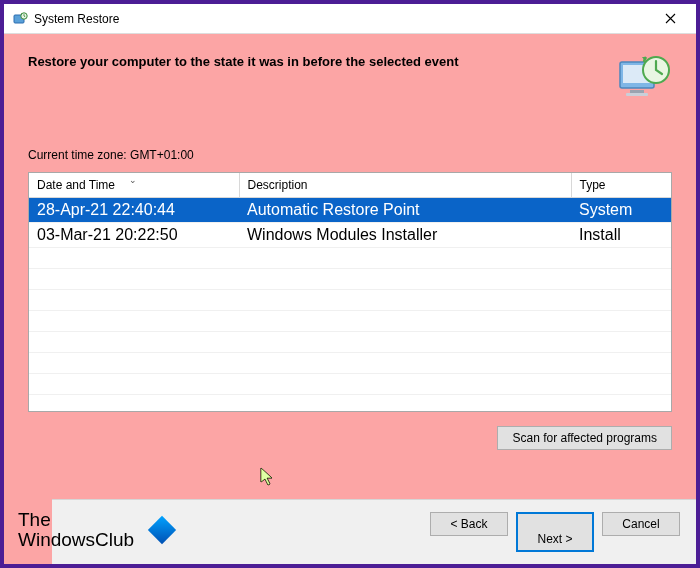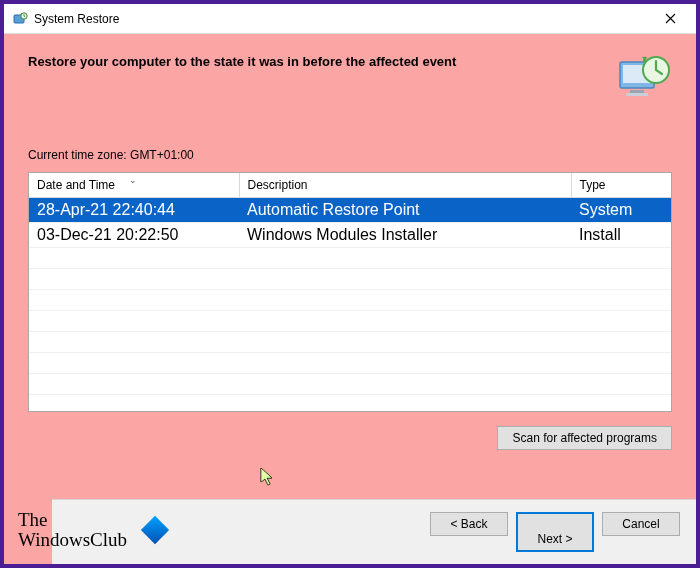--- a/index.html
+++ b/index.html
@@ -138,21 +138,21 @@
     justify-content: flex-end;
     gap: 8px;
     background: #f0f0f0;
     margin-left: 48px;
   }
 
   .watermark {
     position: absolute;
     left: 14px;
     bottom: 14px;
-    font-family: Liberation Serif, serif;
+    font-family: Liberation Sans, sans-serif;
     font-size: 19px;
     font-weight: 400;
     color: #000;
     line-height: 1.05;
     display: flex;
     align-items: center;
     gap: 14px;
   }
   .wm-square {
     width: 20px; height: 20px;
@@ -183,21 +183,21 @@
     </span>
     <div class="titlebar-title">System Restore</div>
     <div class="titlebar-close">
       <svg width="11" height="11" viewBox="0 0 11 11">
           <path d="M1 1 L10 10 M10 1 L1 10" stroke="#000" stroke-width="1.1"></path>
         </svg>
     </div>
   </div>
 
   <div class="header-area">
-    <div class="header-text">Restore your computer to the state it was in before the affected event</div>
+    <div class="header-text">Restore your computer to the state it was in before the selected event</div>
     <div class="header-icon">
       <svg viewBox="0 0 56 56" width="56" height="56">
         <rect x="4" y="12" width="34" height="26" rx="2" fill="#7fb6e6" stroke="#4b87bd" stroke-width="1.5"></rect>
         <rect x="7" y="15" width="28" height="18" fill="#dceaf7"></rect>
         <rect x="14" y="40" width="14" height="3" fill="#9aa3b0"></rect>
         <rect x="10" y="43" width="22" height="3" rx="1" fill="#c9cfd9"></rect>
         <circle cx="40" cy="20" r="13" fill="#e9f6e2" stroke="#4fa94f" stroke-width="2"></circle>
         <path d="M40 11 V20 L46 24" stroke="#4fa94f" stroke-width="2.2" fill="none" stroke-linecap="round"></path>
         <path d="M28 12 A14 14 0 0 1 30 7" stroke="#4fa94f" stroke-width="2.5" fill="none"></path>
         <path d="M26 7 L30 7 L29 11 Z" fill="#4fa94f"></path>
@@ -225,21 +225,21 @@
             <th>Type</th>
           </tr>
         </thead>
         <tbody>
           <tr class="selected">
             <td>28-Apr-21 22:40:44</td>
             <td>Automatic Restore Point</td>
             <td>System</td>
           </tr>
           <tr>
-            <td>03-Dec-21 20:22:50</td>
+            <td>03-Mar-21 20:22:50</td>
             <td>Windows Modules Installer</td>
             <td>Install</td>
           </tr>
           <tr class="blank">
               <td></td>
               <td></td>
               <td></td>
             </tr>
           <tr class="blank">
               <td></td>

